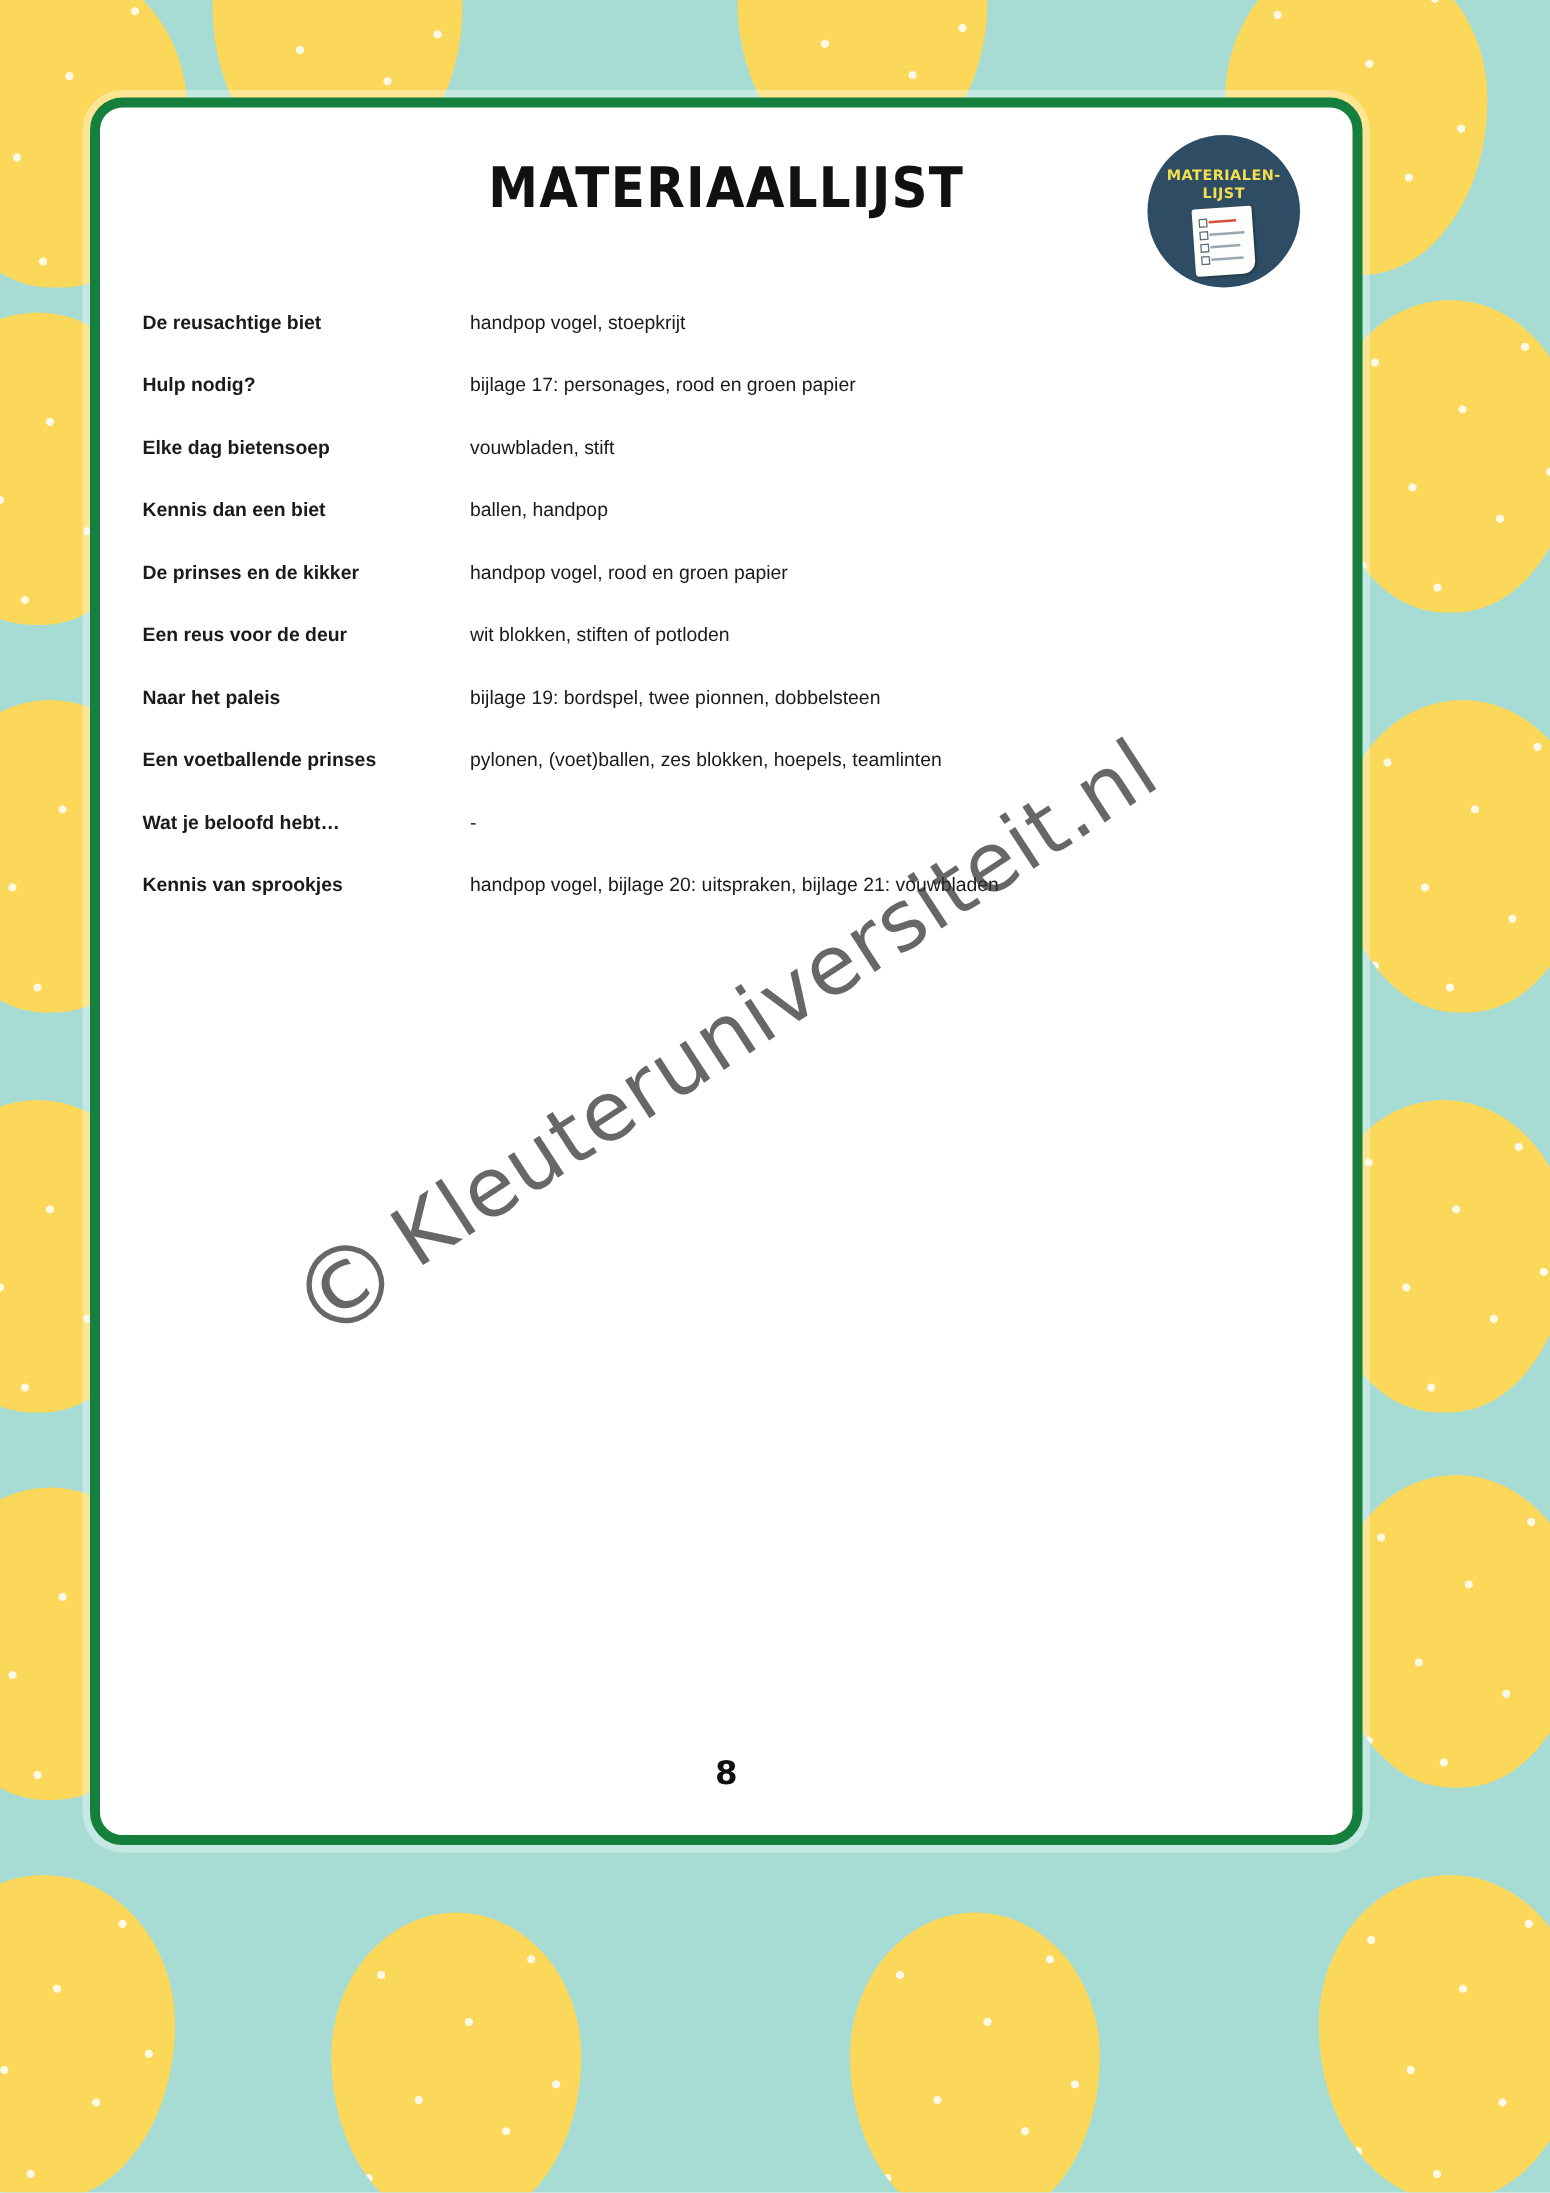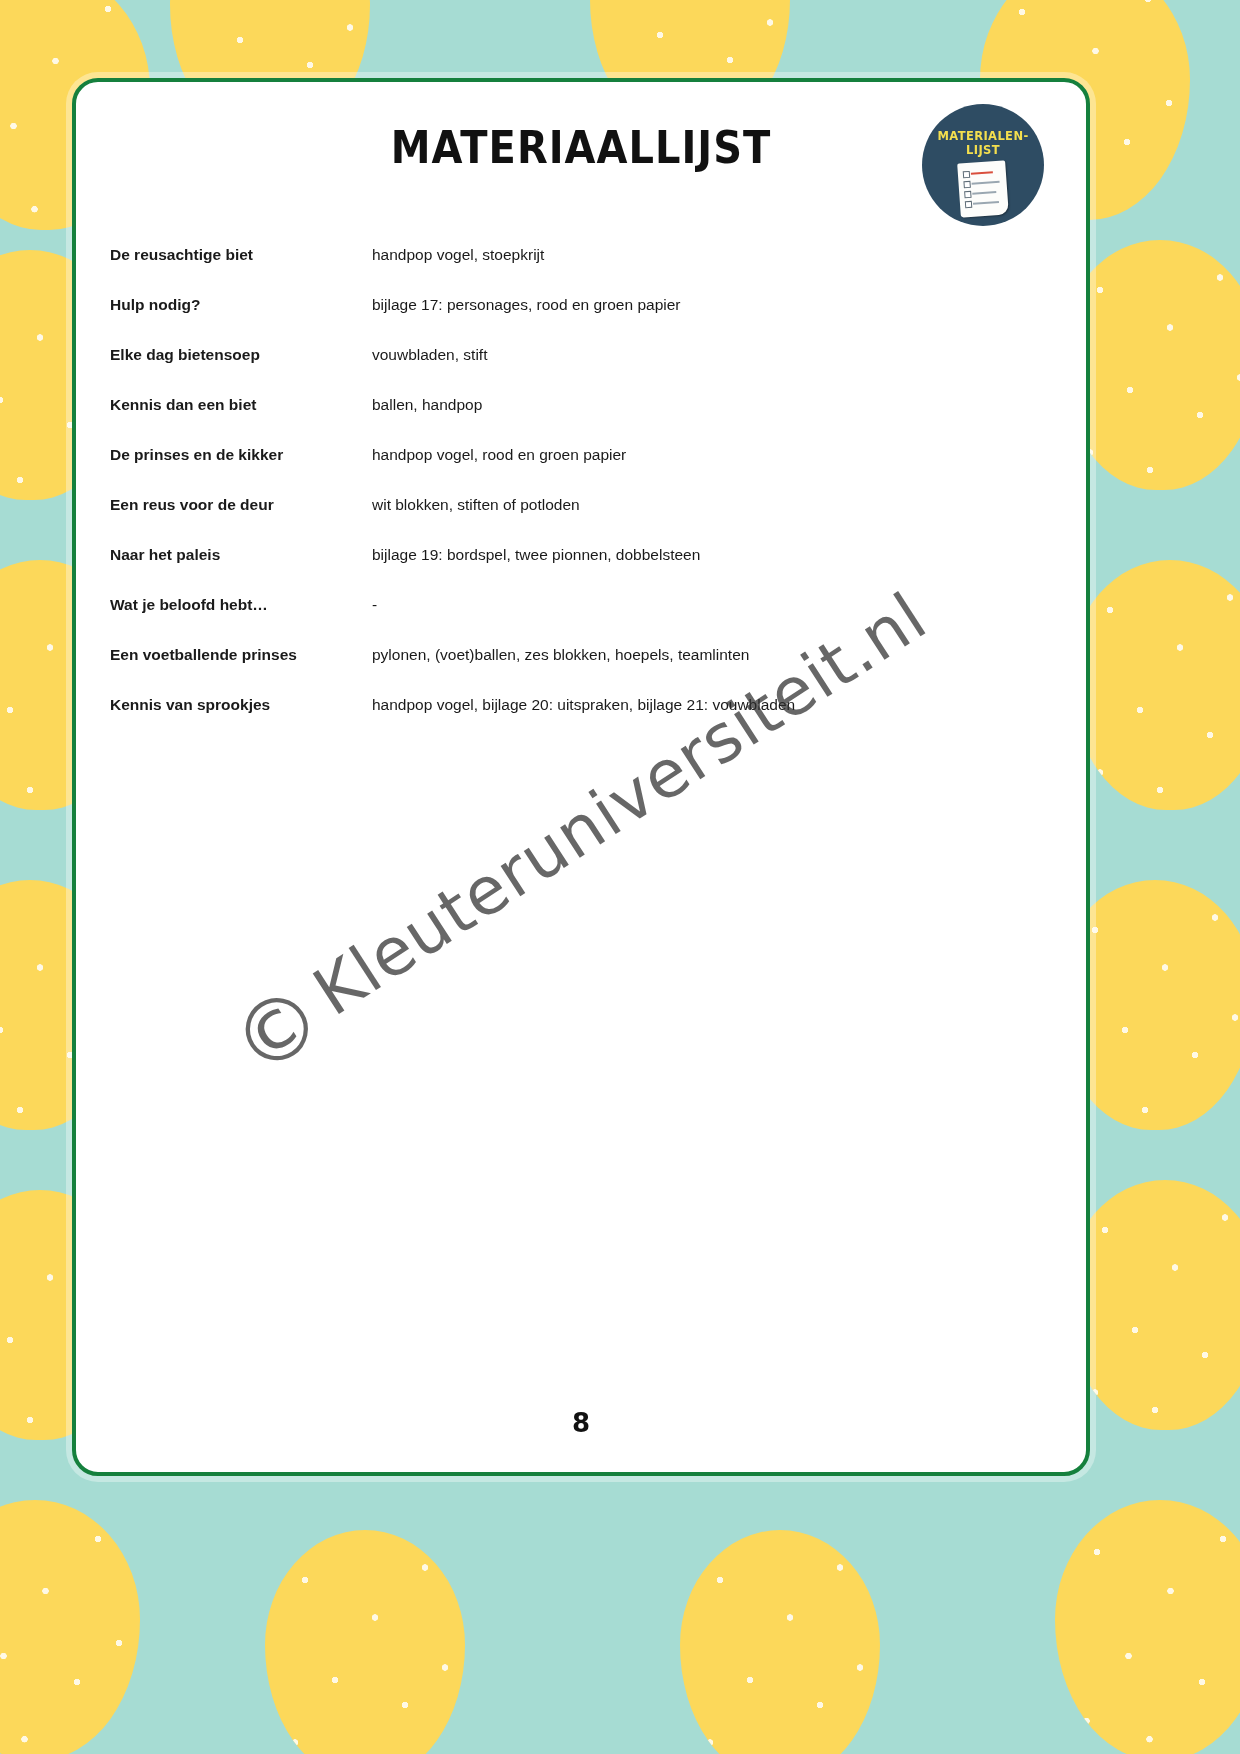--- a/index.html
+++ b/index.html
@@ -44,21 +44,21 @@
   }
 
   
   .page-card {
     position: absolute;
     left: 72px;
     top: 78px;
     width: 1018px;
     height: 1398px;
     background: #ffffff;
-    border: 4px solid #15803d;
+    border: 8px solid #15803d;
     border-radius: 26px;
     box-sizing: border-box;
     box-shadow: 0 0 0 6px rgba(255,255,255,0.35);
   }
 
   
   .doc-title {
     position: absolute;
     left: 0;
     right: 0;
@@ -260,26 +260,26 @@
     </div>
     <div class="row">
       <div class="cell-act">Een reus voor de deur</div>
       <div class="cell-mat">wit blokken, stiften of potloden</div>
     </div>
     <div class="row">
       <div class="cell-act">Naar het paleis</div>
       <div class="cell-mat">bijlage 19: bordspel, twee pionnen, dobbelsteen</div>
     </div>
     <div class="row">
+      <div class="cell-act">Een voetballende prinses</div>
+      <div class="cell-mat">pylonen, (voet)ballen, zes blokken, hoepels, teamlinten</div>
+    </div>
+    <div class="row">
       <div class="cell-act">Wat je beloofd hebt…</div>
       <div class="cell-mat">-</div>
-    </div>
-    <div class="row">
-      <div class="cell-act">Een voetballende prinses</div>
-      <div class="cell-mat">pylonen, (voet)ballen, zes blokken, hoepels, teamlinten</div>
     </div>
     <div class="row">
       <div class="cell-act">Kennis van sprookjes</div>
       <div class="cell-mat">handpop vogel, bijlage 20: uitspraken, bijlage 21: vouwbladen</div>
     </div>
   </div>
 
   <div class="watermark">
     <span class="copy">©</span><span>Kleuteruniversiteit.nl</span>
   </div>

